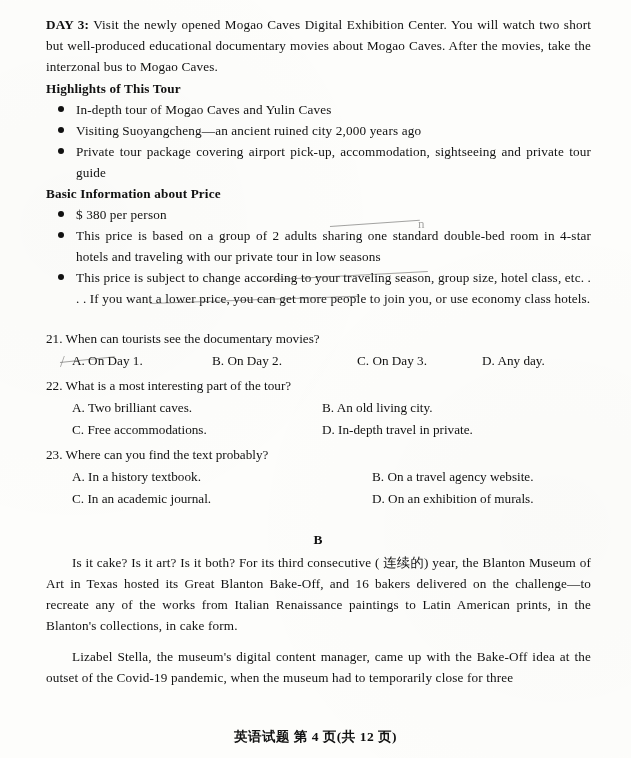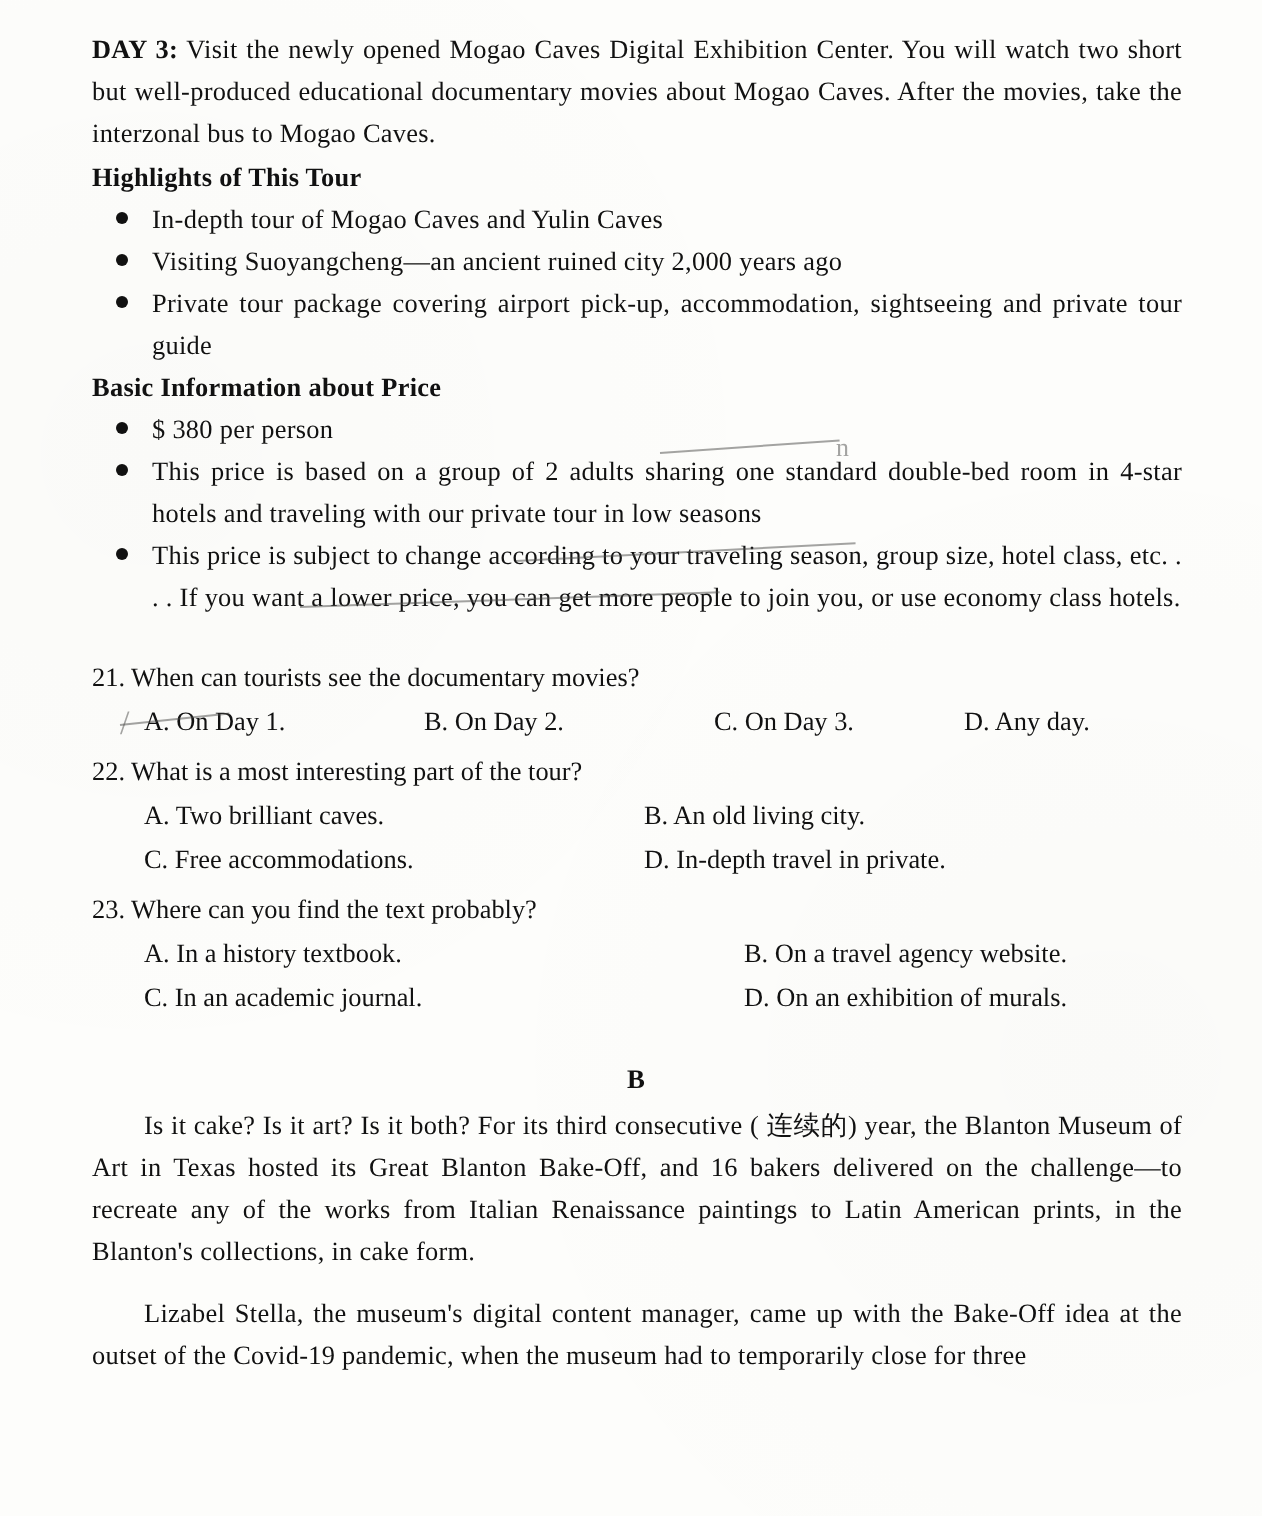--- a/index.html
+++ b/index.html
@@ -226,13 +226,14 @@
 
   <div class="scrawl" style="left:418px; top:216px; font-size:13px;">n</div>
   <div class="scrawl" style="left:60px; top:352px; font-size:17px;">/</div>
   <div class="strike" style="left:330px; top:226px; width:90px; transform: rotate(-4deg);"></div>
   <div class="strike" style="left:258px; top:280px; width:170px; transform: rotate(-3deg);"></div>
   <div class="strike" style="left:150px; top:303px; width:210px; transform: rotate(-2deg);"></div>
   <div class="strike" style="left:60px; top:362px; width:55px; transform: rotate(-6deg);"></div>
 
   <div class="noise"></div>
 
+  <div class="footer">英语试题 第 4 页(共 12 页)</div>
 </div>
 
 </body></html>

